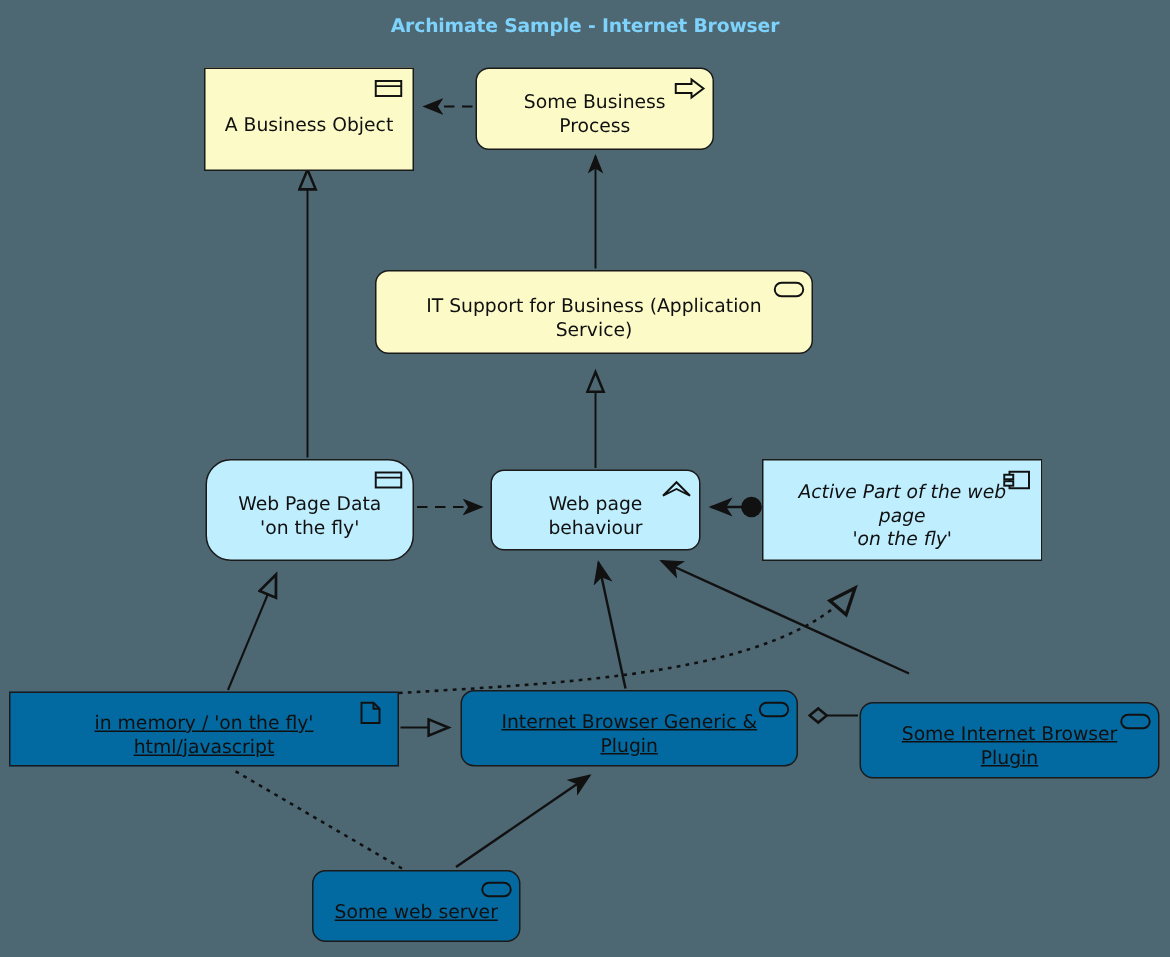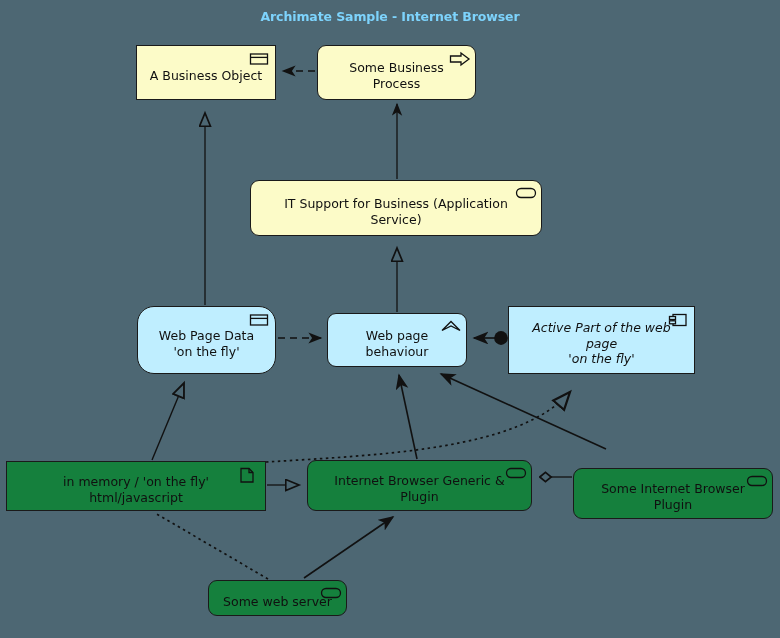--- a/index.html
+++ b/index.html
@@ -45,21 +45,21 @@
     justify-content: center;
     text-align: center;
     color: #101010;
     font-size: 12.5px;
     line-height: 1.25;
     padding: 4px 8px;
   }
   .node.rounded { border-radius: 9px; }
   .node.business { background: #fcfbc8; }
   .node.application { background: #bfeeff; }
-  .node.technology { background: #15803d; }
+  .node.technology { background: #0369a1; text-decoration: underline; }
   .node .label {
     position: relative;
     z-index: 2;
     white-space: pre-line;
     margin-top: 7px;
   }
   .node .node-icon {
     position: absolute;
     top: 5px;
     right: 6px;
@@ -159,21 +159,21 @@
     <g>
       <line x1="268" y1="579" x2="155" y2="513" stroke="#111" stroke-width="1.7" stroke-dasharray="2.5,3.5"></line>
     </g>
 
      Internet Browser --&gt;
     <g>
       <line x1="304" y1="578" x2="393" y2="517" stroke="#111" stroke-width="1.6" marker-end="url(#filledArrow)"></line>
     </g>
   </svg>
 
-  <div class="node business" style="left:136px; top:45px; width:140px; height:55px;">
+  <div class="node business" style="left:136px; top:45px; width:140px; height:69px;">
     <span class="node-icon">
       <svg width="20" height="16" viewBox="0 0 20 16">
         <rect x="1.5" y="3" width="17" height="10" fill="none" stroke="#111" stroke-width="1.3"></rect>
         <line x1="1.5" y1="6.4" x2="18.5" y2="6.4" stroke="#111" stroke-width="1.3"></line>
       </svg>
     </span>
     <span class="label">A Business Object</span>
   </div>
 
   <div class="node business rounded" style="left:317px; top:45px; width:159px; height:55px;">
@@ -247,21 +247,21 @@
 
   <div class="node technology rounded" style="left:573px; top:468px; width:200px; height:51px;">
     <span class="node-icon">
       <svg width="22" height="14" viewBox="0 0 22 14">
         <rect x="1.5" y="2.5" width="19" height="9" rx="4.5" ry="4.5" fill="none" stroke="#111" stroke-width="1.3"></rect>
       </svg>
     </span>
     <span class="label">Some Internet Browser Plugin</span>
   </div>
 
-  <div class="node technology rounded" style="left:208px; top:580px; width:139px; height:36px;">
+  <div class="node technology rounded" style="left:208px; top:580px; width:139px; height:48px;">
     <span class="node-icon">
       <svg width="22" height="14" viewBox="0 0 22 14">
         <rect x="1.5" y="2.5" width="19" height="9" rx="4.5" ry="4.5" fill="none" stroke="#111" stroke-width="1.3"></rect>
       </svg>
     </span>
     <span class="label">Some web server</span>
   </div>
 
 </div>
 

